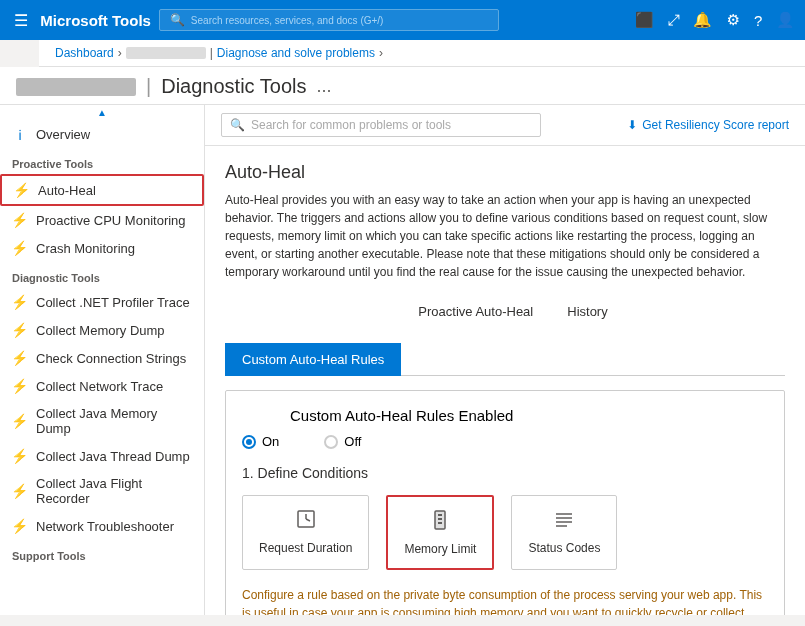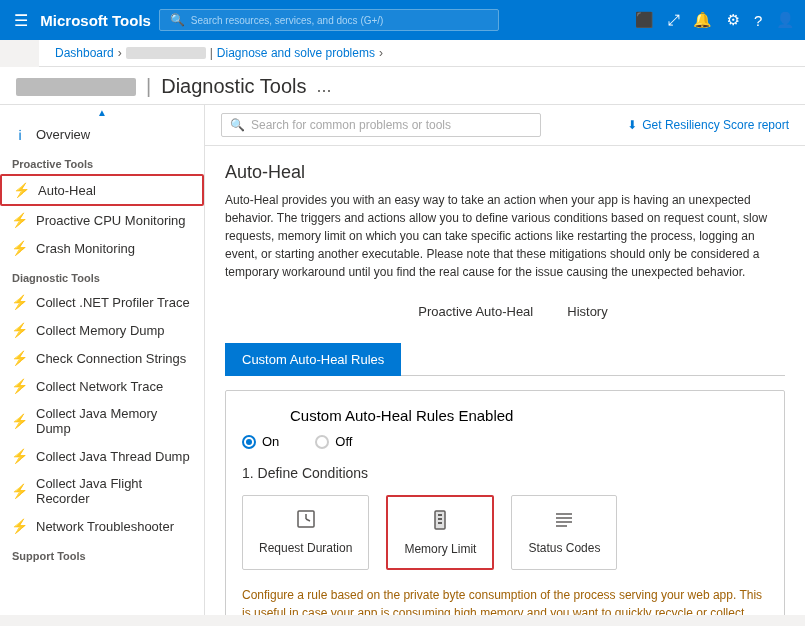--- a/index.html
+++ b/index.html
@@ -230,21 +230,21 @@
       max-width: 720px;
     }
     .rules-enabled-label {
       font-weight: 400;
       font-size: 15px;
       margin-bottom: 10px;
       margin-left: 48px;
     }
     .radio-group {
       display: flex;
-      gap: 36px;
+      gap: 45px;
       margin-bottom: 16px;
       align-items: center;
     }
     .radio-option {
       display: flex;
       align-items: center;
       gap: 6px;
       font-size: 13px;
       cursor: pointer;
     }

